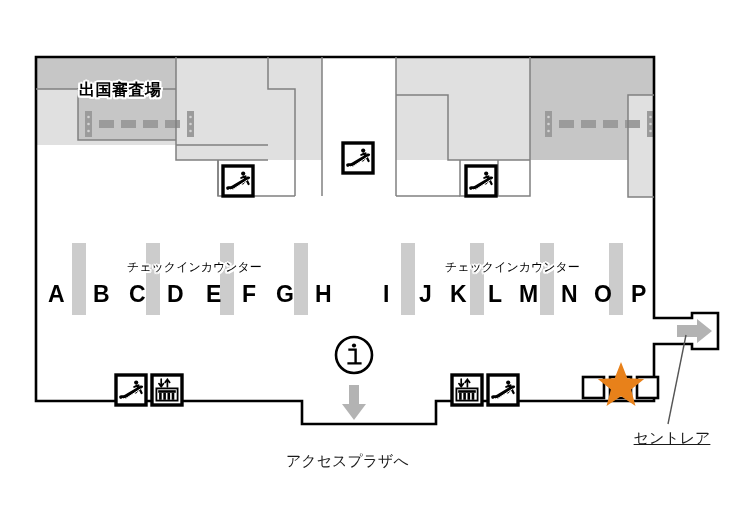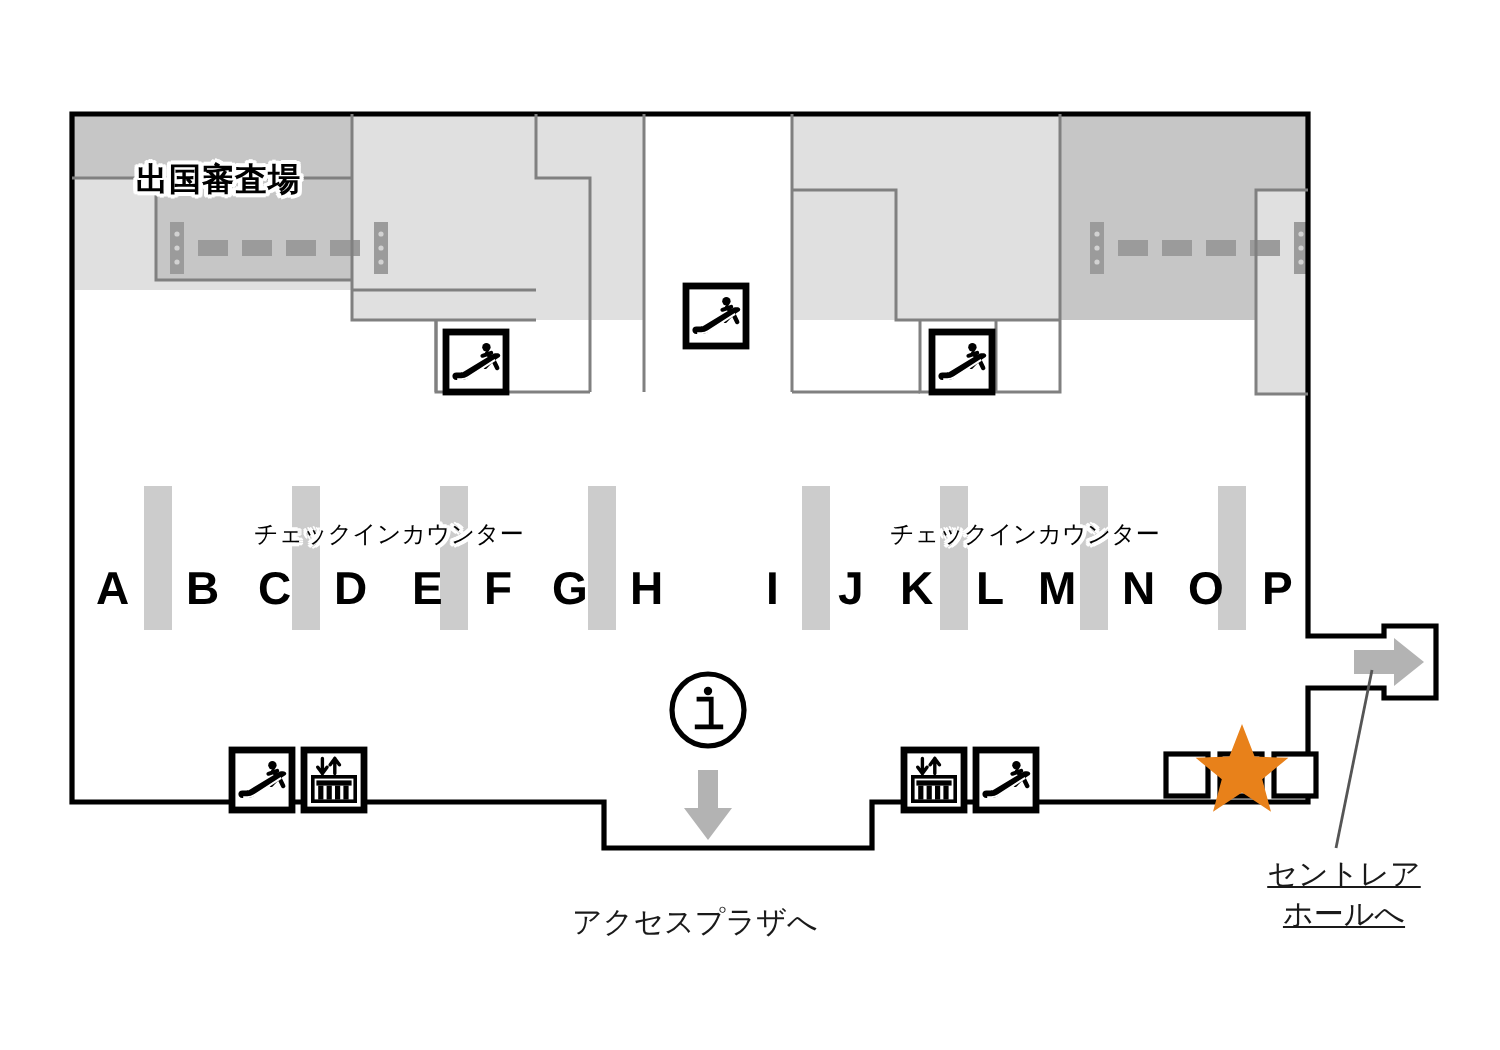--- a/index.html
+++ b/index.html
@@ -182,21 +182,21 @@
     </g>
     <g fill="#b3b3b3">
       <polygon points="677,325 697,325 697,319 712,331 697,343 697,337 677,337"></polygon>
     </g>
 
     <g>
       <path d="M686,335 L668,424" stroke="#555" stroke-width="1.4" fill="none"></path>
     </g>
   </svg>
 
-  <div class="txt lbl-zone halo" style="left:68px;top:80px;">出国審査場</div>
+  <div class="txt lbl-zone halo" style="left:79px;top:80px;">出国審査場</div>
 
 
 
   <div class="txt lbl-counter halo" style="left:95px;top:259px;">チェックインカウンター</div>
 
   <div class="txt lbl-counter halo" style="left:413px;top:259px;">チェックインカウンター</div>
 
   <div class="txt lbl-letter" style="left:48px;top:281px;">A</div>
   <div class="txt lbl-letter" style="left:93px;top:281px;">B</div>
   <div class="txt lbl-letter" style="left:129px;top:281px;">C</div>
@@ -212,16 +212,15 @@
   <div class="txt lbl-letter" style="left:488px;top:281px;">L</div>
   <div class="txt lbl-letter" style="left:519px;top:281px;">M</div>
   <div class="txt lbl-letter" style="left:561px;top:281px;">N</div>
   <div class="txt lbl-letter" style="left:594px;top:281px;">O</div>
   <div class="txt lbl-letter" style="left:631px;top:281px;">P</div>
 
   <div class="txt lbl-foot" style="left:286px;top:452px;">アクセスプラザへ</div>
 
   <div class="txt lbl-foot2" style="left:617px;top:428px;width:110px;">
     <div>セントレア</div>
-    <div>ホールへ</div>
   </div>
 
 </div>
 
 </body></html>

